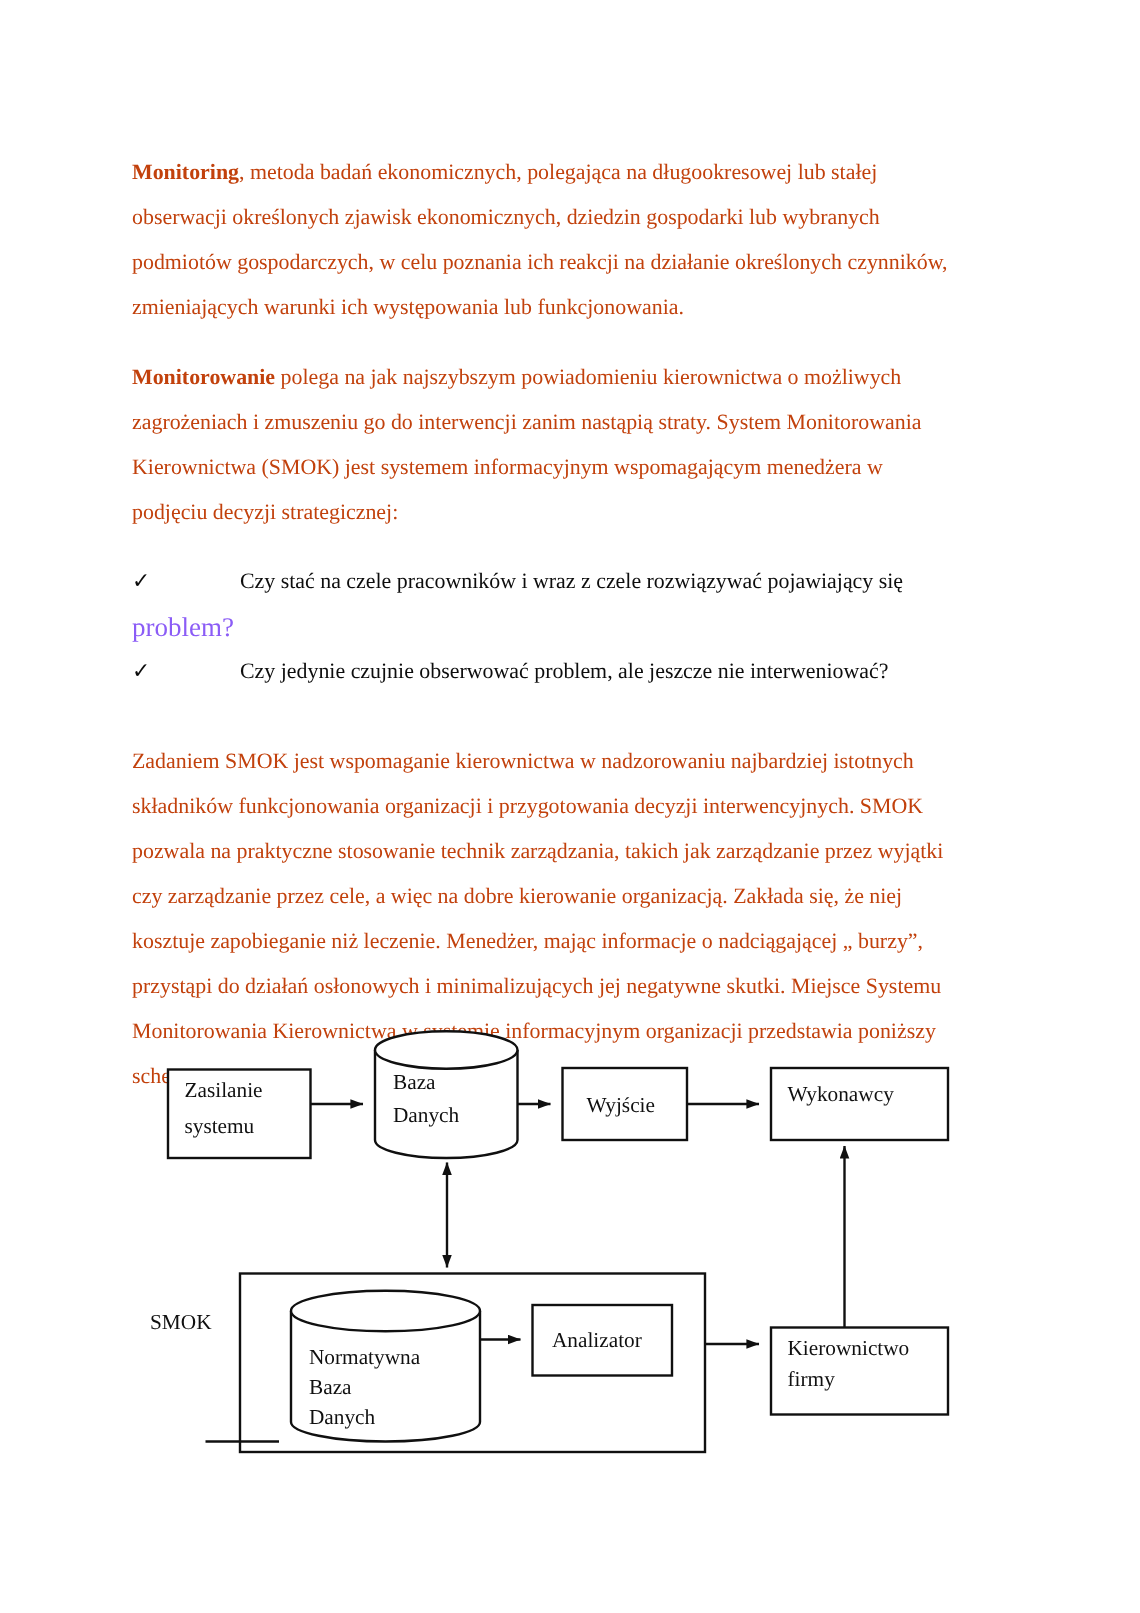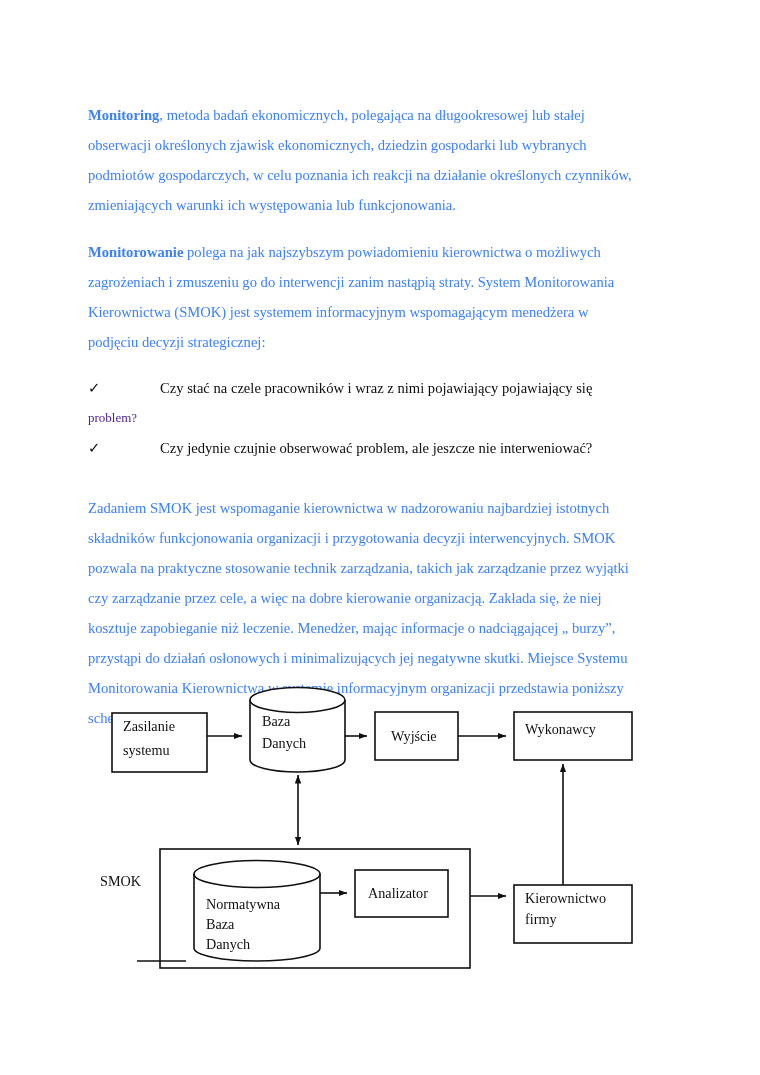--- a/index.html
+++ b/index.html
@@ -27,21 +27,21 @@
     position: absolute;
     left: 88px;
     top: 100px;
     width: 546px;
   }
   p.para {
     margin: 0 0 17px 0;
     font-size: 14.6px;
     line-height: 30px;
     text-align: left;
-    color: #3b82f6;
+    color: #c2410c;
   }
   p.para.tight {
     margin-bottom: 16px;
   }
   .bold {
     font-weight: bold;
   }
   .bullet-row {
     display: block;
     font-size: 14.6px;
@@ -49,23 +49,23 @@
     color: #0d0d0d;
     margin: 0;
   }
   .tick {
     display: inline-block;
     width: 72px;
     font-size: 14.5px;
   }
   .bullet-cont {
     display: block;
-    font-size: 13px;
+    font-size: 18px;
     line-height: 30px;
-    color: #4c1d95;
+    color: #8b5cf6;
     margin: 0;
   }
   .spacer-line {
     height: 30px;
   }
 
   
   .diagram {
     position: absolute;
     left: 0px;
@@ -93,21 +93,21 @@
 <body>
 
 <div class="page">
 
   <div class="content">
 
     <p class="para"><span class="bold">Monitoring</span><span>, metoda badań ekonomicznych, polegająca na długookresowej lub stałej obserwacji określonych zjawisk ekonomicznych, dziedzin gospodarki lub wybranych podmiotów gospodarczych, w celu poznania ich reakcji na działanie określonych czynników, zmieniających warunki ich występowania lub funkcjonowania.</span></p>
 
     <p class="para tight"><span class="bold">Monitorowanie</span><span> polega na jak najszybszym powiadomieniu kierownictwa o możliwych zagrożeniach i zmuszeniu go do interwencji zanim nastąpią straty. System Monitorowania Kierownictwa (SMOK) jest systemem informacyjnym wspomagającym menedżera w podjęciu decyzji strategicznej:</span></p>
 
-    <div class="bullet-row"><span class="tick">✓</span><span>Czy stać na czele pracowników i wraz z nimi pojawiający pojawiający się</span></div>
+    <div class="bullet-row"><span class="tick">✓</span><span>Czy stać na czele pracowników i wraz z czele rozwiązywać pojawiający się</span></div>
     <div class="bullet-cont">problem?</div>
 
     <div class="bullet-row"><span class="tick">✓</span><span>Czy jedynie czujnie obserwować problem, ale jeszcze nie interweniować?</span></div>
 
     <div class="spacer-line"></div>
 
     <p class="para">Zadaniem SMOK jest wspomaganie kierownictwa w nadzorowaniu najbardziej istotnych składników funkcjonowania organizacji i przygotowania decyzji interwencyjnych. SMOK pozwala na praktyczne stosowanie technik zarządzania, takich jak zarządzanie przez wyjątki czy zarządzanie przez cele, a więc na dobre kierowanie organizacją. Zakłada się, że niej kosztuje zapobieganie niż leczenie. Menedżer, mając informacje o nadciągającej   „ burzy”, przystąpi do działań osłonowych i minimalizujących jej negatywne skutki. Miejsce Systemu Monitorowania Kierownictwa w systemie informacyjnym organizacji przedstawia poniższy schemat:</p>
 
   </div>
 

